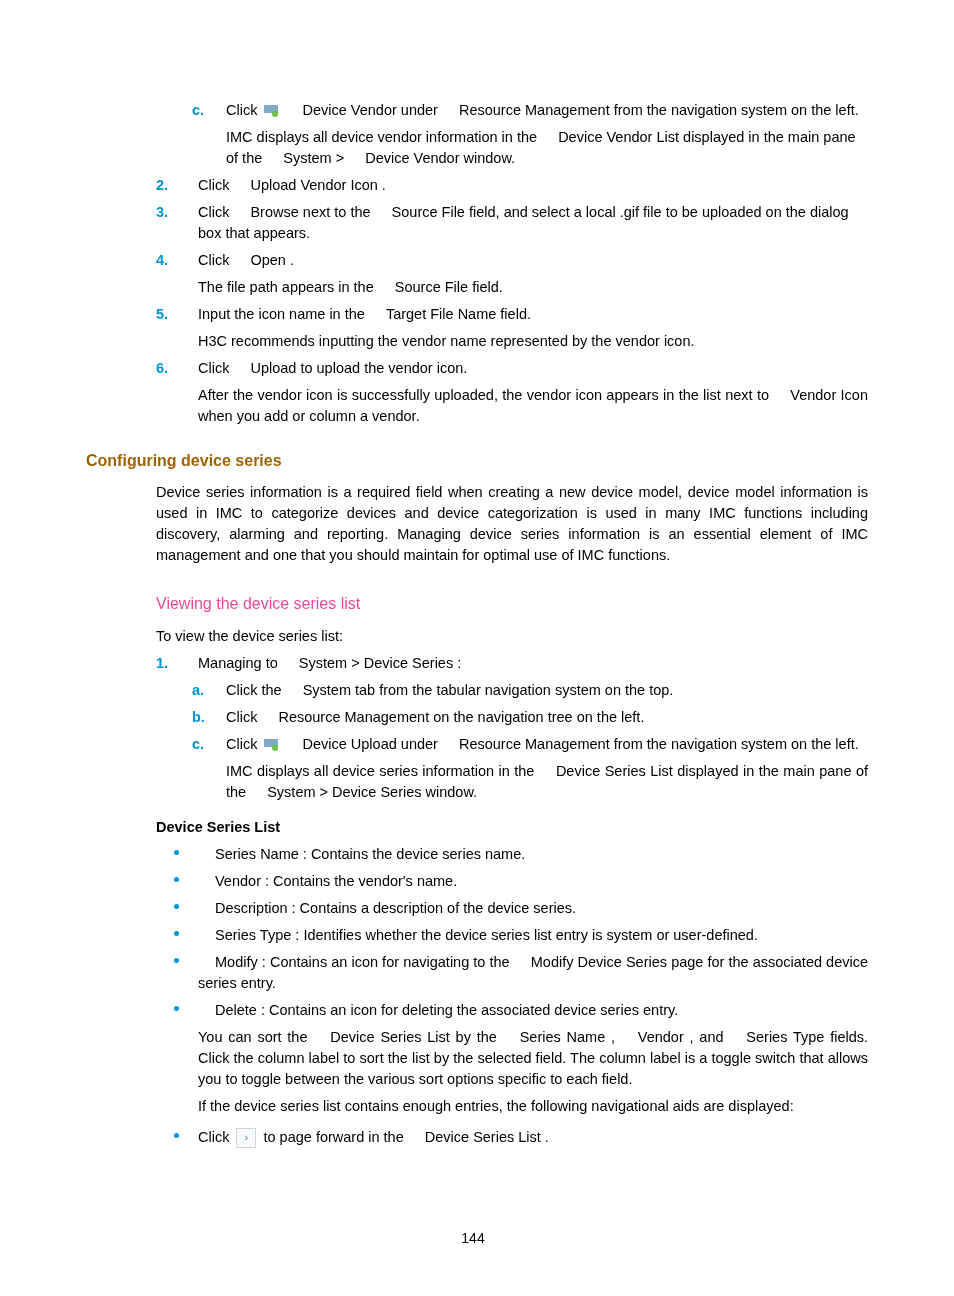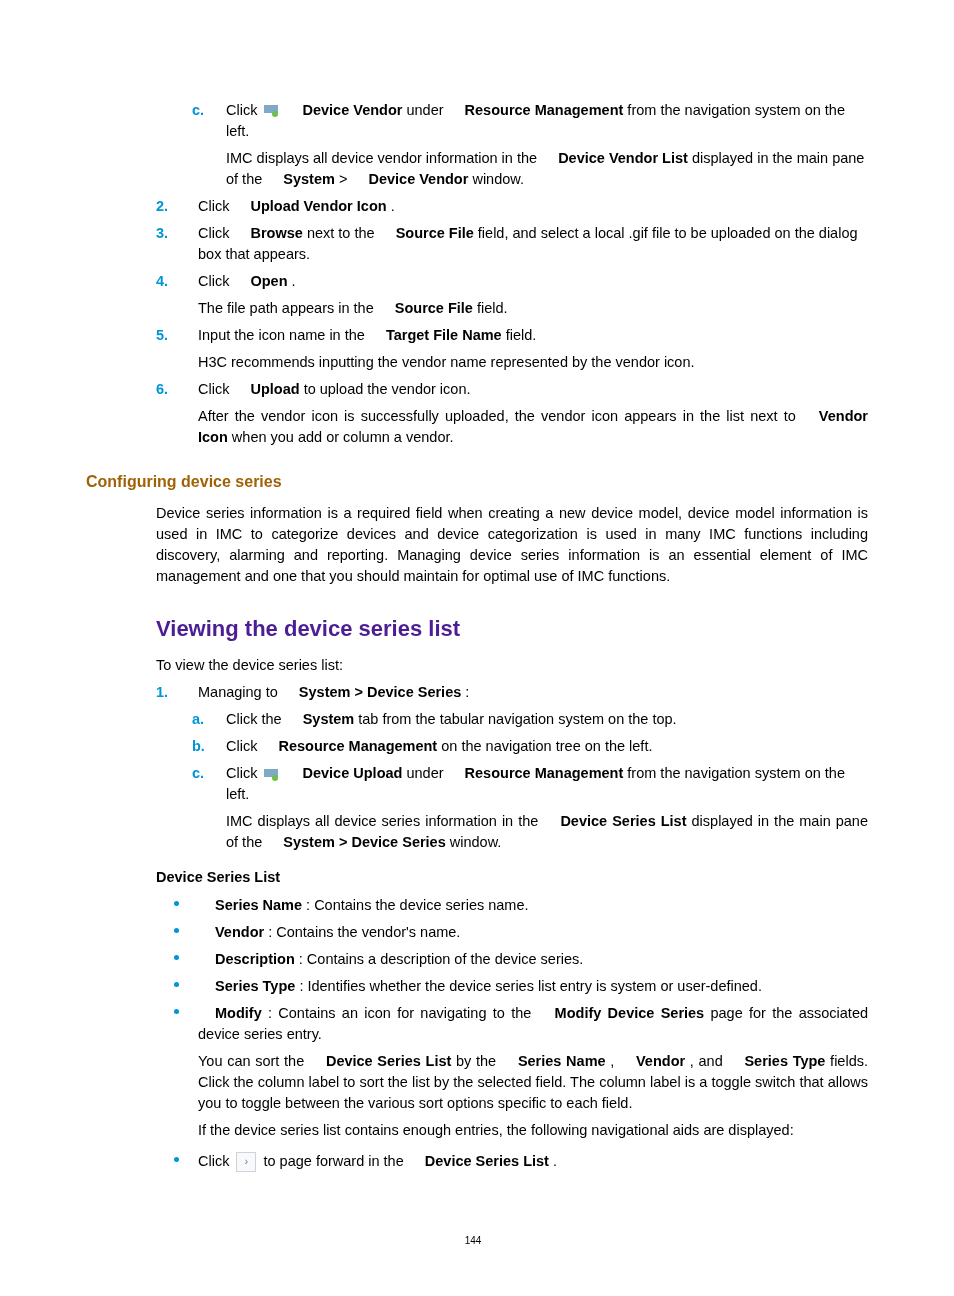--- a/index.html
+++ b/index.html
@@ -65,33 +65,33 @@
     margin-bottom: 6px;
   }
   .h-blue {
     color: #a16207;
     font-weight: bold;
     font-size: 16px;
     margin-top: 22px;
     margin-bottom: 10px;
   }
   .h-blue-big {
-    color: #4c1d95;
-    font-weight: bold;
-    font-size: 22px;
+    color: #ec4899;
+    font-weight: normal;
+    font-size: 16px;
     margin-top: 26px;
     margin-bottom: 10px;
   }
   .para {
     padding-left: 70px;
     margin-bottom: 6px;
     text-align: justify;
   }
   .para.intro { text-align: justify; }
-  .bold { font-weight: bold; padding-left: 17px; }
+  .bold { font-weight: normal; padding-left: 17px; }
   .subhead {
     font-weight: bold;
     padding-left: 70px;
     margin-top: 14px;
     margin-bottom: 6px;
   }
   .mini-icon-vendor {
     display: inline-block;
     width: 14px;
     height: 12px;
@@ -118,21 +118,21 @@
     color: #5f7aa0;
     font-size: 11px;
     margin: 0 3px;
   }
   .pagenum {
     position: absolute;
     bottom: 48px;
     left: 0;
     right: 8px;
     text-align: center;
-    font-size: 10px;
+    font-size: 14px;
   }
 </style>
 </head>
 <body>
 
 <div class="page">
 
   <div class="letterlist">
     <span class="lt">c.</span>
     <span>Click </span>
@@ -278,20 +278,25 @@
     <span class="bold">Series Type</span>
     <span>: Identifies whether the device series list entry is system or user-defined.</span>
   </div>
   <div class="bulletlist" style="text-align:justify">
     <span class="bl"></span>
     <span class="bold">Modify</span>
     <span>: Contains an icon for navigating to the </span>
     <span class="bold">Modify Device Series</span>
     <span> page for the associated device series entry.</span>
   </div>
+  <div class="bulletlist">
+    <span class="bl"></span>
+    <span class="bold">Delete</span>
+    <span>: Contains an icon for deleting the associated device series entry.</span>
+  </div>
 
   <div class="followup" style="text-align:justify;margin-top:1px">
     <span>You can sort the </span>
     <span class="bold">Device Series List</span>
     <span> by the </span>
     <span class="bold">Series Name</span>
     <span>, </span>
     <span class="bold">Vendor</span>
     <span>, and </span>
     <span class="bold">Series Type</span>

